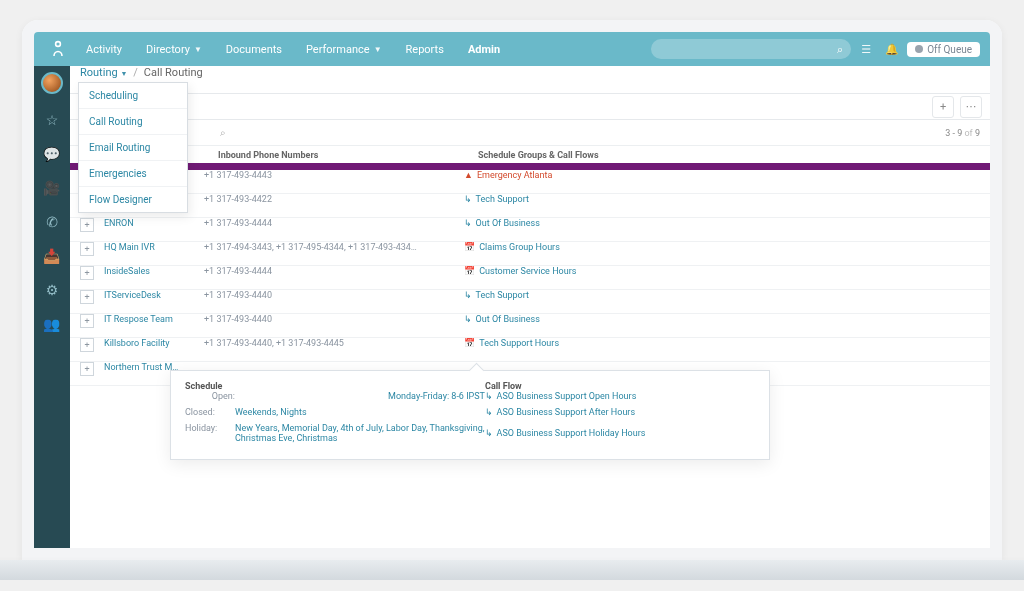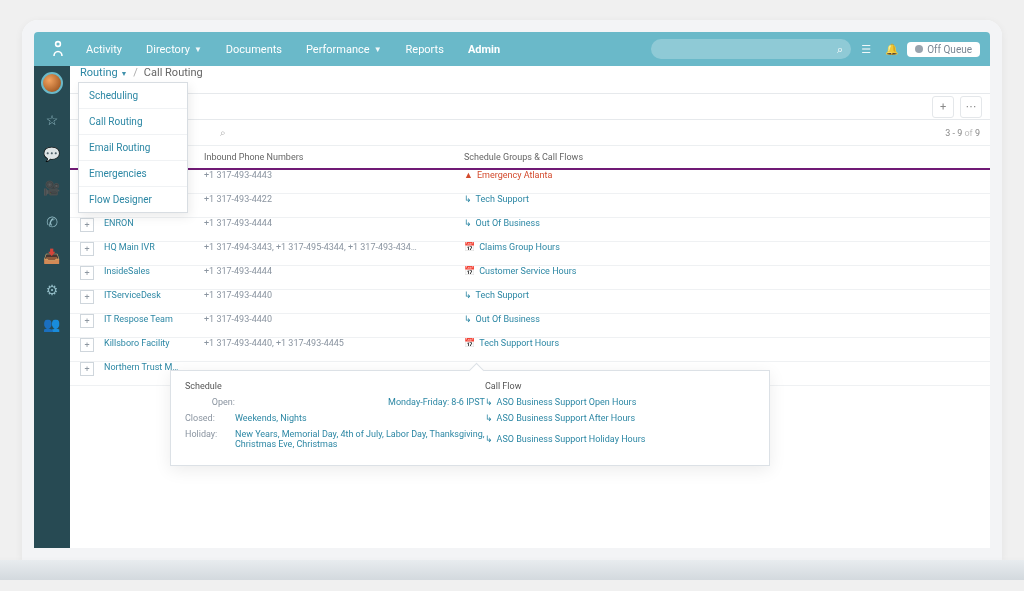--- a/index.html
+++ b/index.html
@@ -27,35 +27,35 @@
 .bc-link{color:#2c87a4}
 .bc-sep{margin:0 6px;color:#aaa}
 .dropdown{position:absolute;left:8px;top:16px;width:110px;background:#fff;border:1px solid #d8dde2;box-shadow:2px 4px 10px rgba(0,0,0,0.08);z-index:20;font-size:10px}
 .dropdown div{padding:7px 10px;color:#2c87a4;cursor:pointer;border-bottom:1px solid #f0f2f4}
 .dropdown div:last-child{border-bottom:none}
 .toolbar{height:26px;border-bottom:1px solid #e6e9ec;display:flex;align-items:center;justify-content:flex-end;padding:0 8px;gap:6px;font-size:14px;color:#888}
 .tb-btn{width:22px;height:22px;display:flex;align-items:center;justify-content:center;border:1px solid #e4e7ea;border-radius:3px;cursor:pointer;font-size:11px}
 .filter-row{height:26px;display:flex;align-items:center;padding:0 10px;border-bottom:1px solid #eceff1}
 .filter-row .search-icon{margin-left:140px;font-size:10px;color:#aaa}
 .page-info{margin-left:auto;font-size:9px;color:#888}
-.headers{height:24px;display:flex;align-items:center;font-size:9px;font-weight:400;color:#666;border-bottom:2px solid #701a75;padding-left:34px}
+.headers{height:24px;display:flex;align-items:center;font-size:9px;font-weight:700;color:#666;border-bottom:7px solid #701a75;padding-left:48px}
 .col-name{width:100px}
 .col-phone{width:260px}
 .col-sched{flex:1}
 .row{height:24px;display:flex;align-items:flex-start;font-size:9px;border-bottom:1px solid #eff1f3;padding-left:10px}
 .exp{width:14px;height:14px;border:1px solid #cfd6dc;color:#8d97a1;font-size:9px;display:flex;align-items:center;justify-content:center;margin-right:10px;cursor:pointer}
 .cell-name{width:100px;color:#2c87a4}
 .cell-name.red{color:#d34a2c}
 .cell-phone{width:260px;color:#8a94a0}
 .cell-sched{flex:1;color:#2c87a4;display:flex;align-items:center;gap:4px}
 .cell-sched.red{color:#d34a2c}
 .ico{font-size:9px}
 .popover{position:absolute;left:100px;top:304px;width:600px;background:#fff;border:1px solid #dce1e6;box-shadow:0 4px 16px rgba(0,0,0,0.08);z-index:15;font-size:9px;padding:10px 14px}
 .popover::before{content:"";position:absolute;top:-6px;left:300px;width:10px;height:10px;background:#fff;border-left:1px solid #dce1e6;border-top:1px solid #dce1e6;transform:rotate(45deg)}
-.pop-headers{display:flex;font-weight:400;color:#555;margin-bottom:6px}
+.pop-headers{display:flex;font-weight:700;color:#555;margin-bottom:0}
 .pop-left{width:300px}
 .pop-right{flex:1}
 .pop-row{display:flex;margin-bottom:6px}
 .pop-label{width:50px;color:#8a94a0}
 .pop-val{flex:1;color:#2c87a4}
 .pop-flow{color:#2c87a4;display:flex;align-items:center;gap:4px}
 </style>
 </head>
 <body>
 

